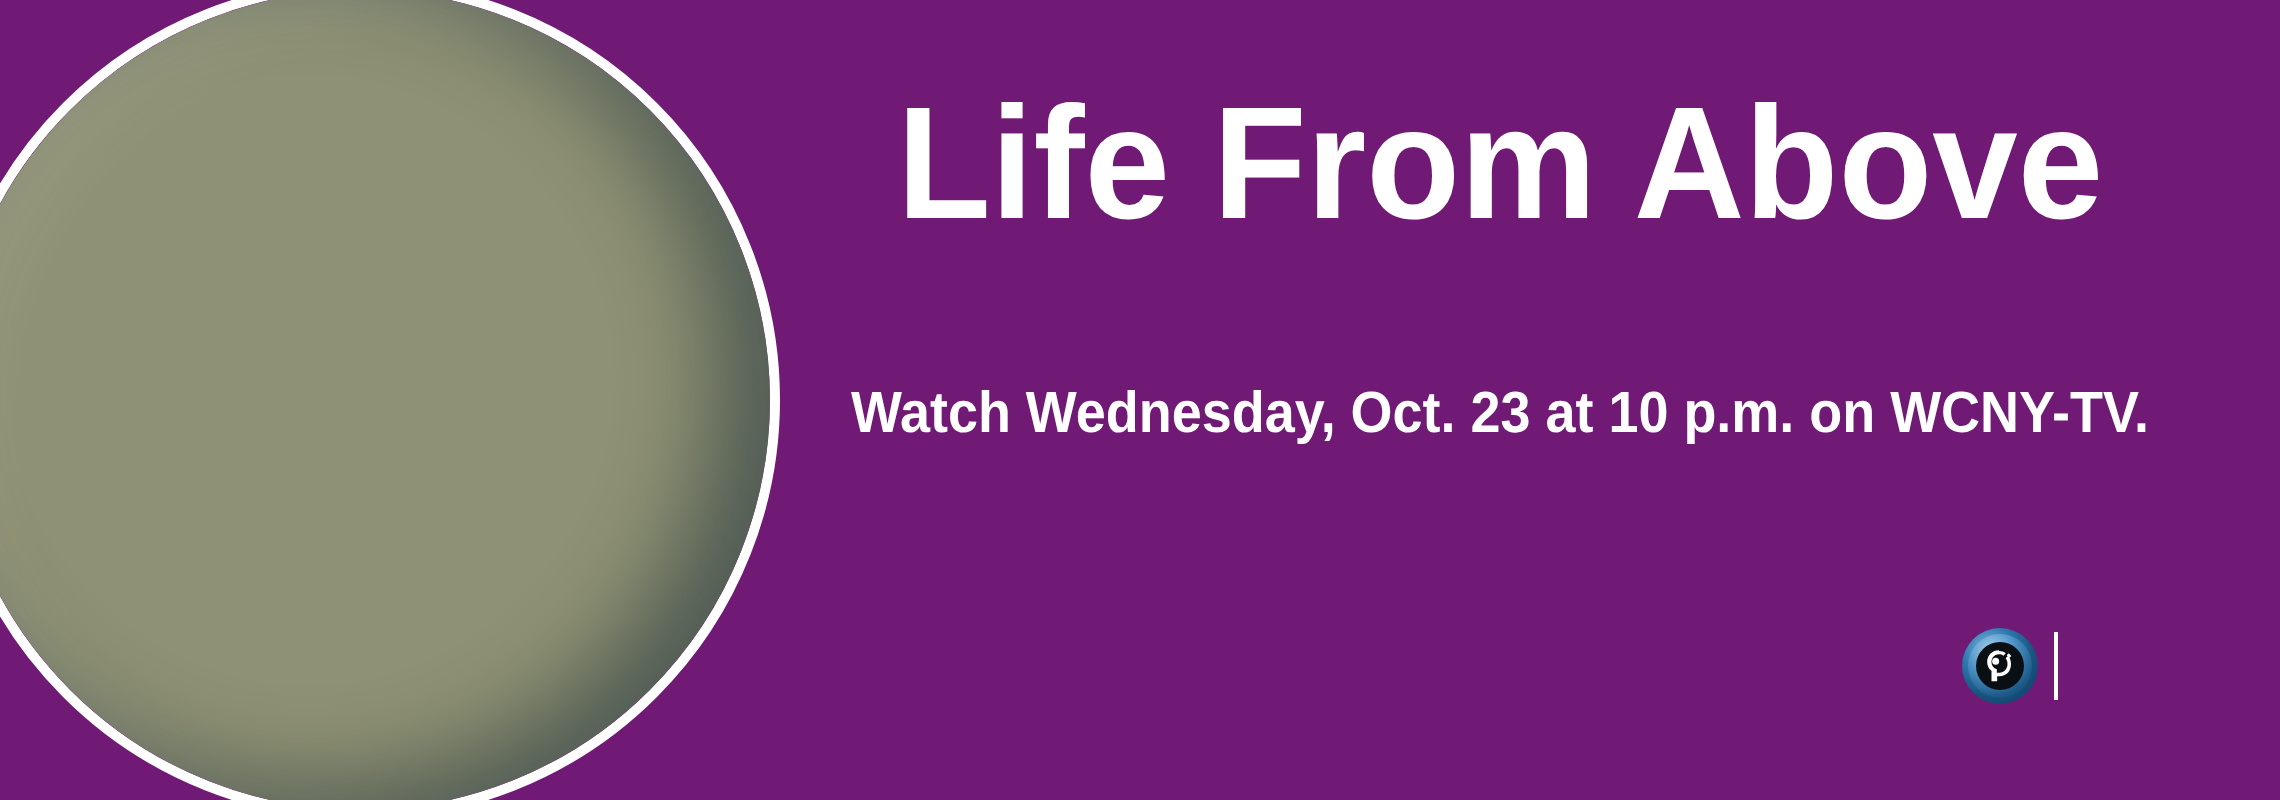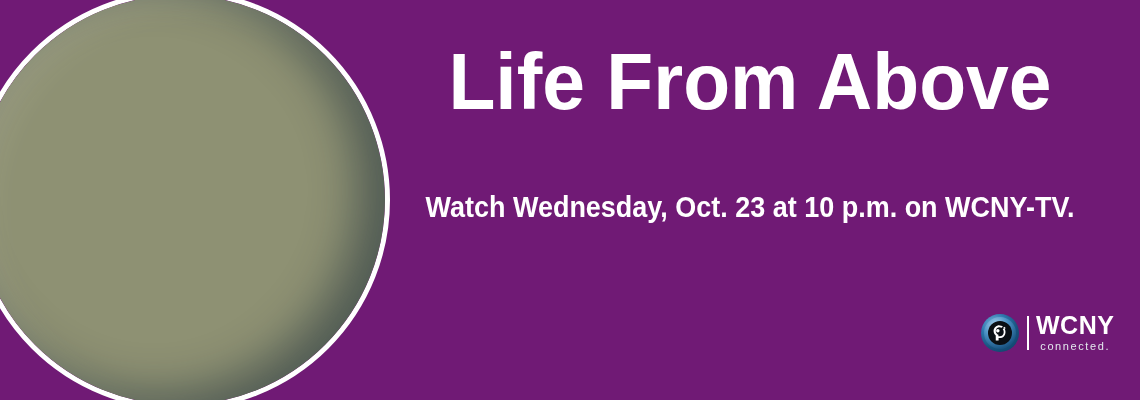--- a/index.html
+++ b/index.html
@@ -193,19 +193,15 @@
     <div class="pbs-mark">
       <div class="pbs-inner">
         <svg class="pbs-head" viewBox="0 0 24 24">
           <path fill="#ffffff" d="M11.4 2.6c-4.0 0-7.1 2.9-7.1 7.0 0 2.3 1.0 4.1 2.6 5.3v6.2h3.4v-3.0h1.4c3.9 0 6.9-2.8 6.9-7.3 0-1.9-0.6-3.6-1.7-4.9l-1.5 1.5c0.7 0.9 1.1 2.1 1.1 3.4 0 3.2-2.1 5.2-4.9 5.2h-1.5v-2.0c-1.9-0.6-3.2-2.3-3.2-4.4 0-2.6 2.0-4.6 4.5-4.6 1.0 0 1.9 0.3 2.6 0.8l1.5-1.5c-1.1-0.8-2.5-1.3-4.1-1.3z"></path>
           <circle fill="#ffffff" cx="9.4" cy="9.2" r="2.1"></circle>
           <path fill="#ffffff" d="M17.2 4.4l1.6 1.6-1.2 1.2-1.6-1.6z"></path>
         </svg>
       </div>
     </div>
     <div class="logo-divider"></div>
-    <div class="logo-text">
-      <div class="logo-wcny">WCNY</div>
-      <div class="logo-tagline">connected.</div>
-    </div>
   </div>
 
 </div>
 
 </body></html>

